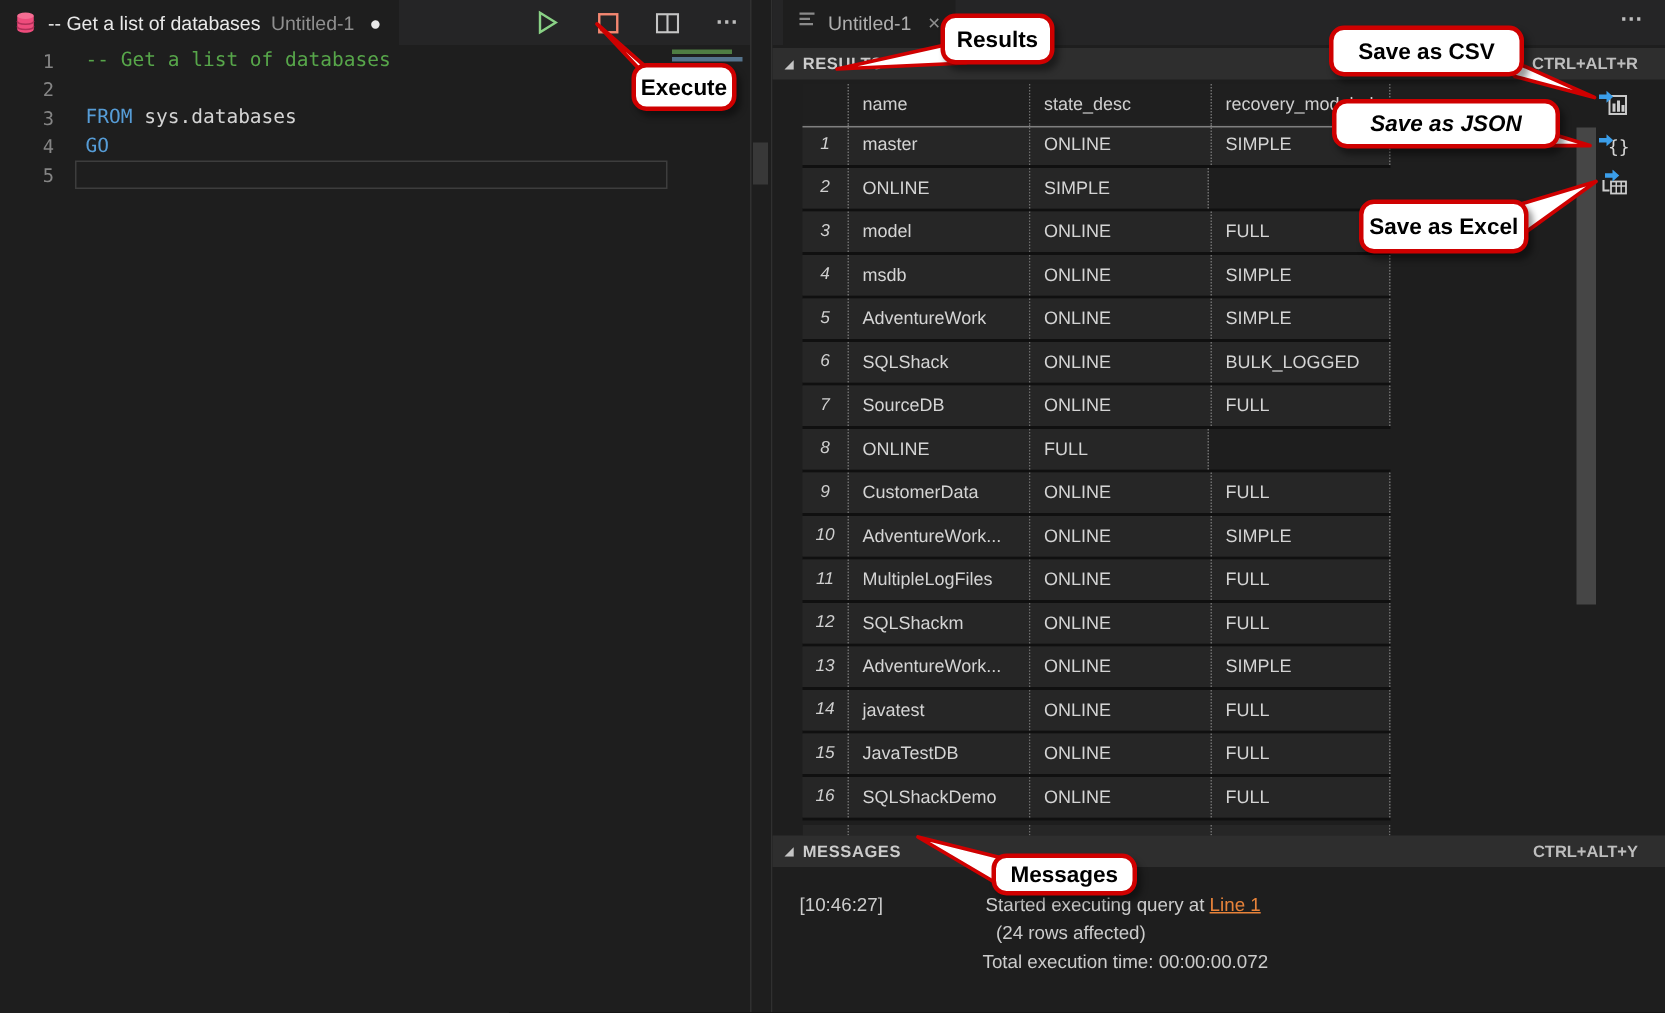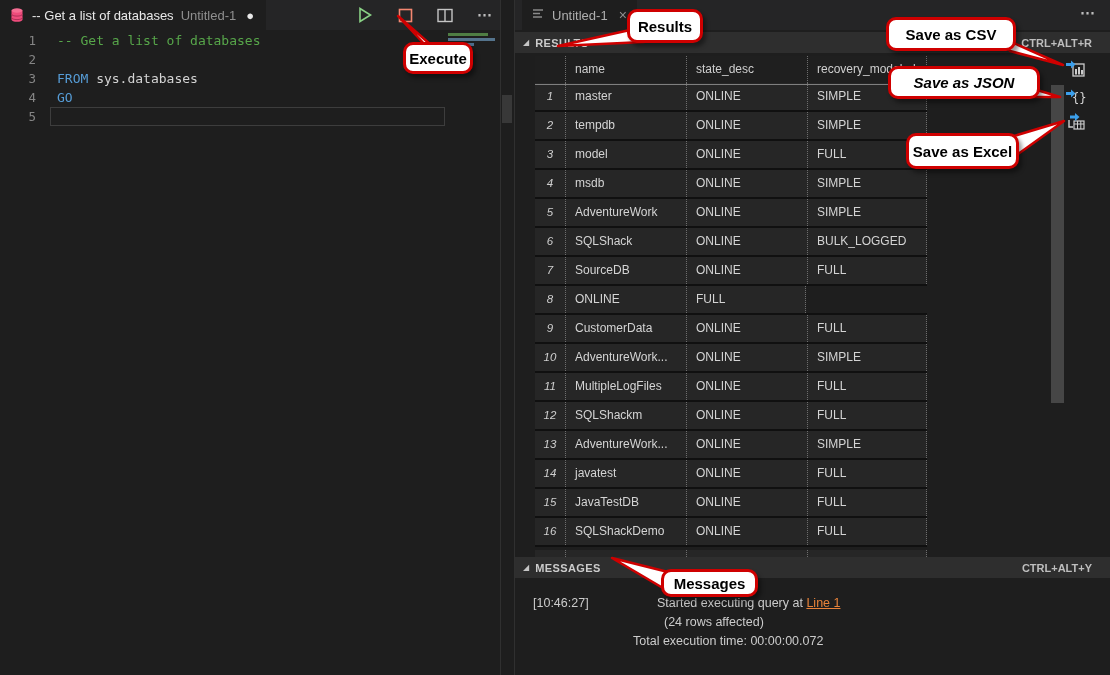--- a/index.html
+++ b/index.html
@@ -63,27 +63,27 @@
   #grid-sliver { position:absolute; left:20px; top:550px; height:7px; overflow:hidden; }
   #results-scrollbar { position:absolute; left:536px; top:85px; width:13px; height:318px; background:#464646; }
   
   .save-btn { position:absolute; left:551px; width:22px; height:20px; cursor:pointer; }
   
   #messages-content { position:absolute; left:0; top:580px; width:595px; color:#cccccc; font-size:12.5px; }
   .msg-ts { position:absolute; left:18px; top:16px; }
   .msg-l1 { position:absolute; left:142px; top:16px; white-space:nowrap;text-align:right; }
   .msg-link { color:#e8833a; text-decoration:underline; cursor:pointer; }
   .msg-l2 { position:absolute; left:149px; top:35px; }
-  .msg-l3 { position:absolute; left:118px; top:54px; }
+  .msg-l3 { position:absolute; left:140px; top:54px; }
   
   #tails { position:absolute; left:0; top:0; width:1110px; height:675px; pointer-events:none; }
   .callout { position:absolute; background:#ffffff; border:3px solid #cf0000; border-radius:10px;
              color:#000; font-weight:bold; font-size:15px; display:flex; align-items:center; justify-content:center;
              text-align:center; line-height:17px; box-shadow:3px 4px 4px rgba(0,0,0,.4); }
-  #co-execute  { left:403px; top:42px;  width:70px;  height:32px; }
+  #co-execute  { left:421px; top:42px;  width:70px;  height:32px; }
   #co-results  { left:627px; top:9px;   width:76px;  height:34px; }
   #co-csv      { left:886px; top:17px;  width:130px; height:34px; }
   #co-json     { left:888px; top:66px;  width:152px; height:33px;font-style:italic; }
   #co-excel    { left:906px; top:133px; width:113px; height:36px; }
   #co-messages { left:661px; top:569px; width:97px;  height:28px; }
 </style>
 </head>
 <body>
 
 <div id="app">
@@ -196,21 +196,20 @@
         </div>
       <div class="g-body" id="grid-body">
           <div class="g-row">
             <div class="g-cell col-num">1</div>
             <div class="g-cell col-name">master</div>
             <div class="g-cell col-state">ONLINE</div>
             <div class="g-cell col-rec">SIMPLE</div>
           </div>
           <div class="g-row">
             <div class="g-cell col-num">2</div>
-            <div class="g-cell col-name">tempdb</div>
             <div class="g-cell col-state">ONLINE</div>
             <div class="g-cell col-rec">SIMPLE</div>
           </div>
           <div class="g-row">
             <div class="g-cell col-num">3</div>
             <div class="g-cell col-name">model</div>
             <div class="g-cell col-state">ONLINE</div>
             <div class="g-cell col-rec">FULL</div>
           </div>
           <div class="g-row">

